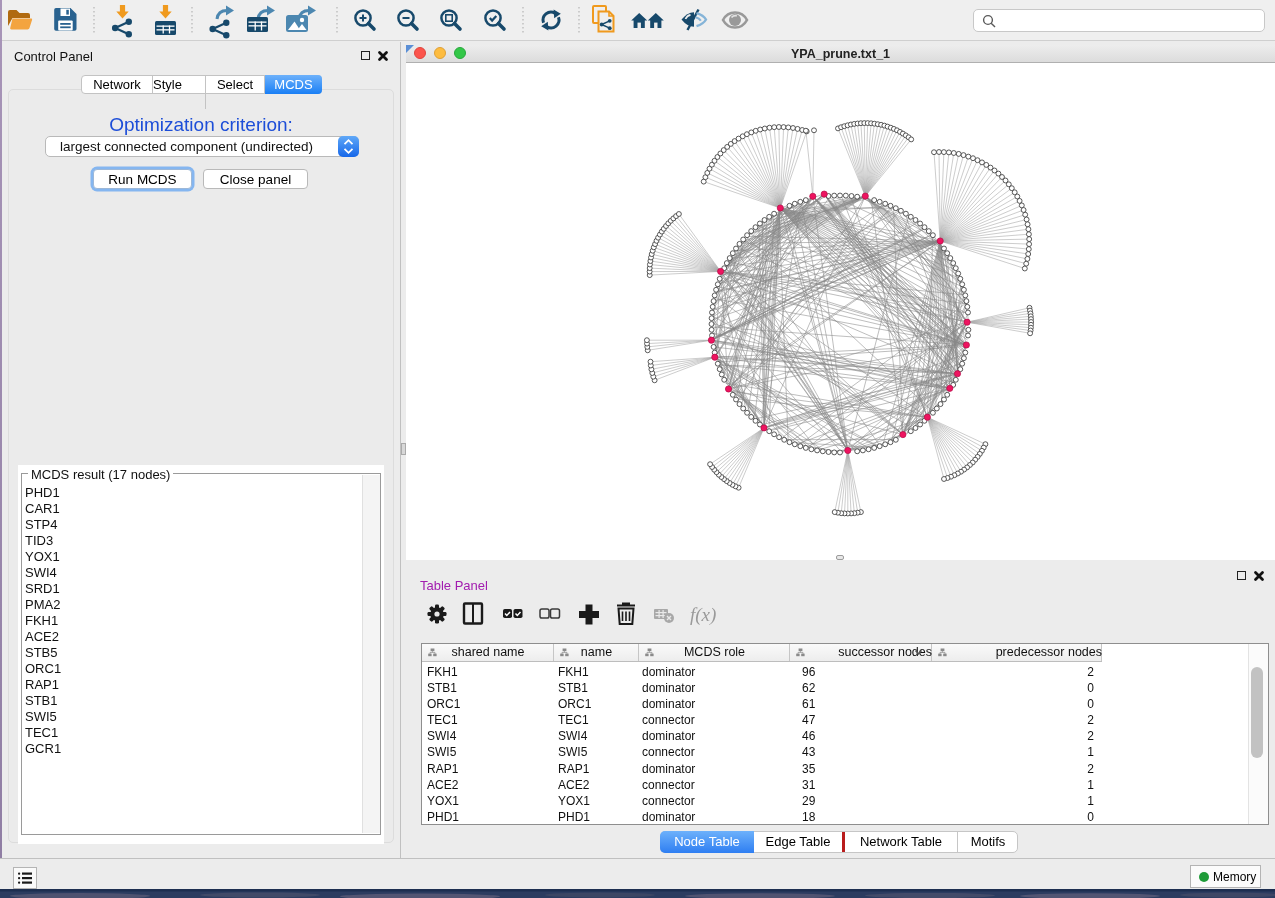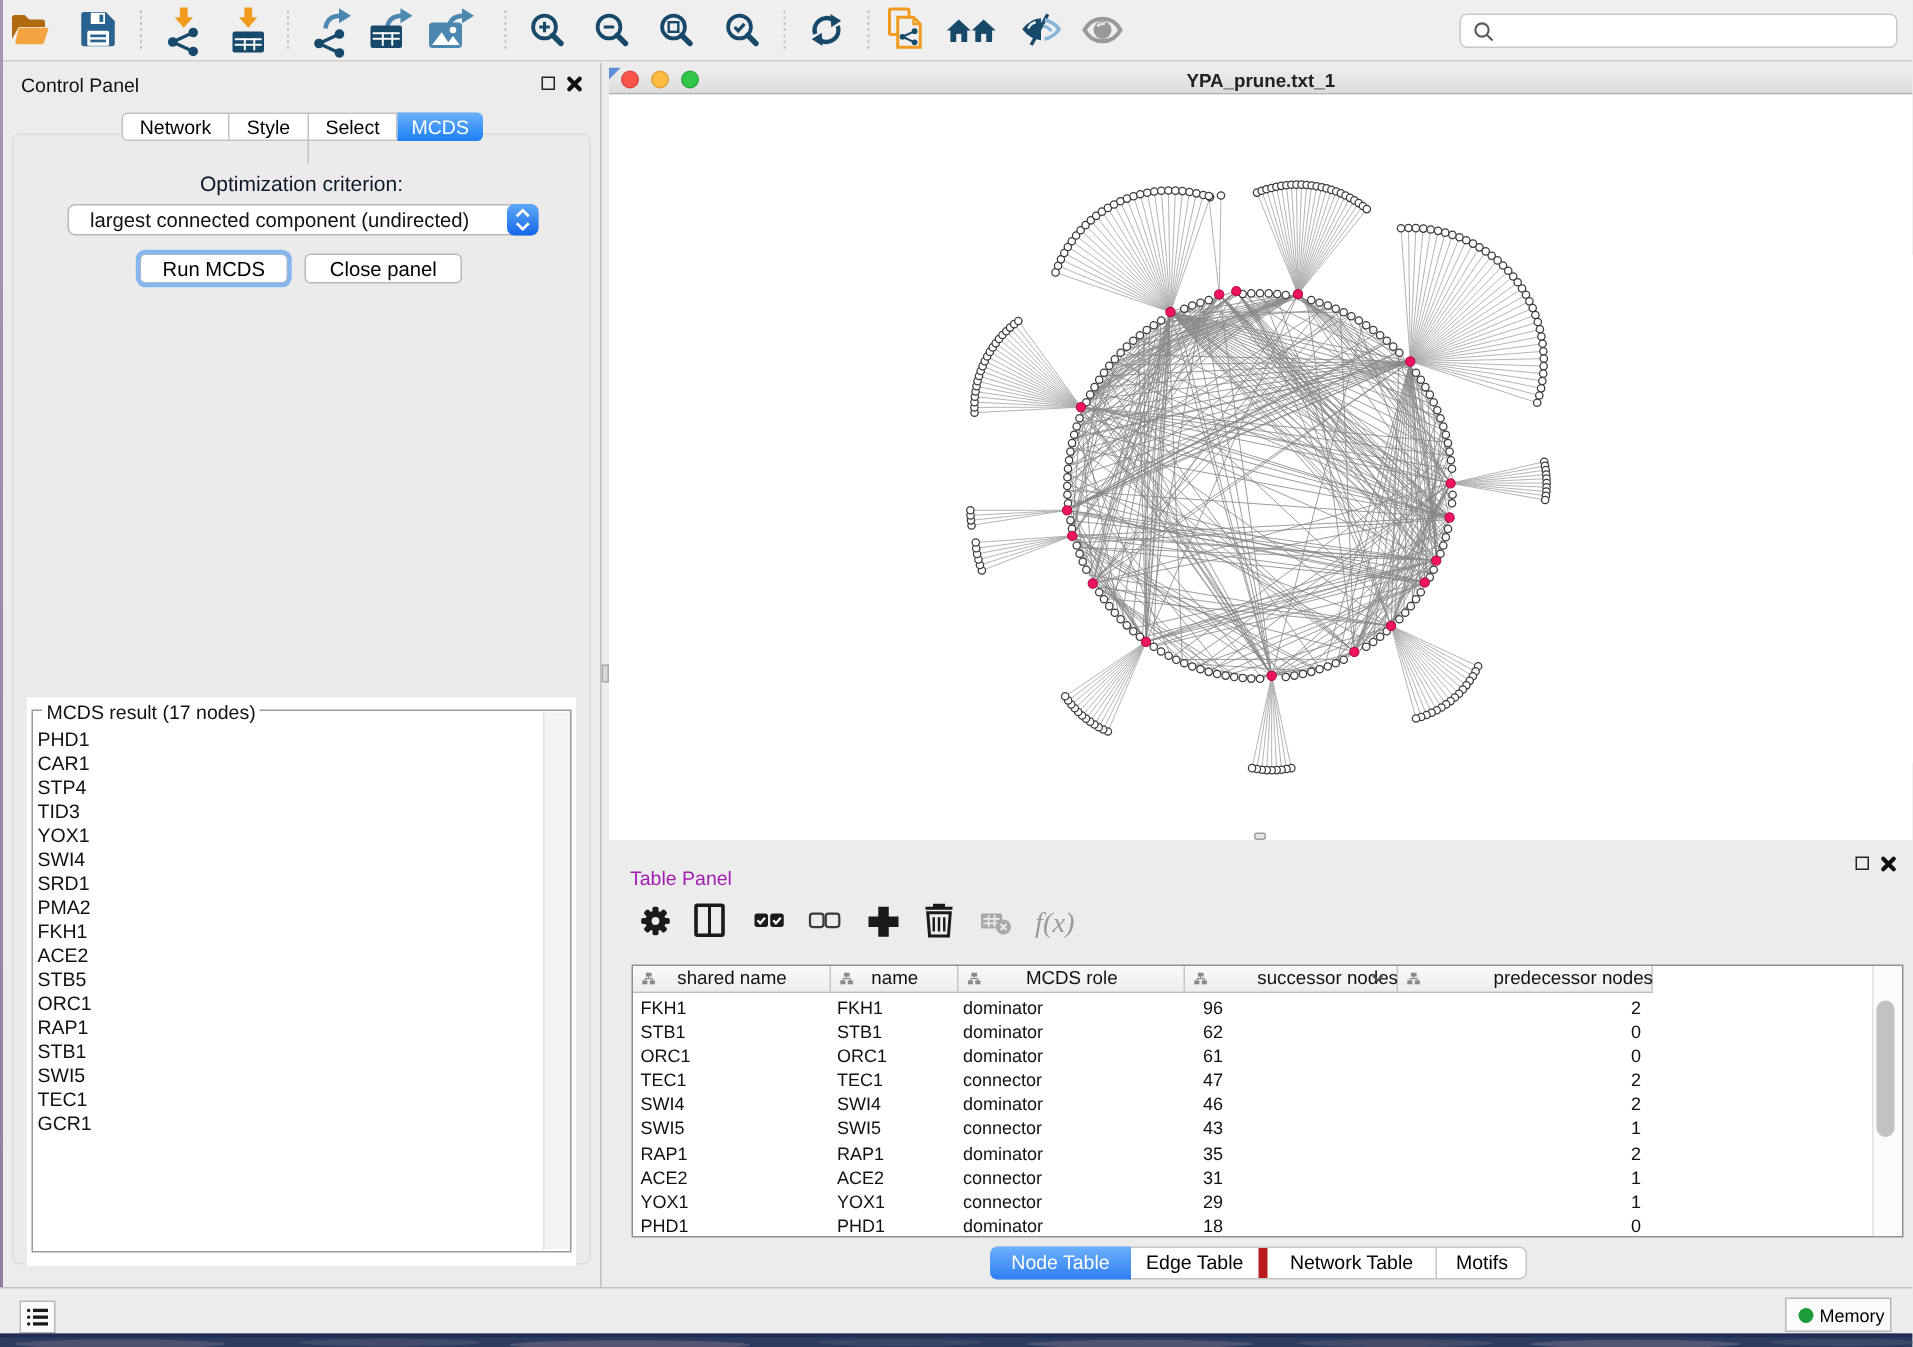--- a/index.html
+++ b/index.html
@@ -141,25 +141,25 @@
   <div class="abs" style="left:12px;top:7px;font-size:13px;color:#111">Control Panel</div>
   <div class="abs" style="left:359px;top:9px;width:9px;height:9px;border:1.5px solid #222"></div>
   <svg class="abs" style="left:375px;top:8px" width="12" height="12" viewBox="0 0 12 12">
       <path d="M2.5 2.5 L9.5 9.5 M9.5 2.5 L2.5 9.5" stroke="#111" stroke-width="2.8" stroke-linecap="round"></path>
     </svg>
 
   <div class="abs" style="left:6px;top:47px;width:386px;height:754px;background:#ebebeb;border:1px solid #dcdcdc;border-radius:5px"></div>
 
   <div class="abs" style="left:79px;top:33px;width:241px;height:19px;background:#fff;border:1px solid #c3c3c3;border-radius:4px;font-size:13px">
     <div class="abs" style="left:0;top:0;width:71px;height:17px;border-right:1px solid #c3c3c3;text-align:center;line-height:17px">Network</div>
-    <div class="abs" style="left:71px;top:0;width:53px;height:33px;border-right:1px solid #c3c3c3;text-align:center;line-height:17px">Style</div>
+    <div class="abs" style="left:71px;top:0;width:53px;height:33px;border-right:1px solid #c3c3c3;line-height:17px">Style</div>
     <div class="abs" style="left:124px;top:0;width:59px;height:17px;border-right:1px solid #c3c3c3;text-align:center;line-height:17px">Select</div>
     <div class="abs" style="left:183px;top:-1px;width:57px;height:19px;background:linear-gradient(#6db1fb,#1a7ff5);border-radius:0 4px 4px 0;text-align:center;line-height:19px;color:#fff">MCDS</div>
   </div>
-  <div class="abs" style="left:0;top:72px;width:398px;text-align:center;font-size:14px;color:#0f172a">Optimization criterion:</div>
+  <div class="abs" style="left:0;top:72px;width:398px;text-align:center;font-size:19px;color:#1d4ed8">Optimization criterion:</div>
 
   <div class="abs" style="left:43px;top:94px;width:314px;height:21px;background:#fff;border:1px solid #b9b9b9;border-radius:5px">
     <div class="abs" style="left:14px;top:2px;font-size:13.5px;color:#111">largest connected component (undirected)</div>
     <div class="abs" style="right:-1px;top:-1px;width:21px;height:21px;background:linear-gradient(#5fa8f8,#1667e9);border-radius:5px">
       <svg width="21" height="21" viewBox="0 0 21 21">
           <path d="M6.5 8.2 L10.5 4.2 L14.5 8.2" fill="none" stroke="#fff" stroke-width="1.8"></path>
           <path d="M6.5 12.8 L10.5 16.8 L14.5 12.8" fill="none" stroke="#fff" stroke-width="1.8"></path>
         </svg>
     </div>
   </div>
@@ -1119,21 +1119,21 @@
 <div class="abs" style="left:136px;top:20px;font-size:12px;line-height:16.1px;color:#111">FKH1<br>STB1<br>ORC1<br>TEC1<br>SWI4<br>SWI5<br>RAP1<br>ACE2<br>YOX1<br>PHD1</div>
 <div class="abs" style="left:220px;top:20px;font-size:12px;line-height:16.1px;color:#111">dominator<br>dominator<br>dominator<br>connector<br>dominator<br>connector<br>dominator<br>connector<br>connector<br>dominator</div>
 <div class="abs" style="left:380px;top:20px;width:123px;text-align:left;font-size:12px;line-height:16.1px;color:#111">96<br>62<br>61<br>47<br>46<br>43<br>35<br>31<br>29<br>18</div>
 <div class="abs" style="left:550px;top:20px;width:122px;text-align:right;font-size:12px;line-height:16.1px;color:#111">2<br>0<br>0<br>2<br>2<br>1<br>2<br>1<br>1<br>0</div>
 <div class="abs" style="left:826px;top:0;width:20px;height:180px;background:#fbfbfb;border-left:1px solid #e3e3e3"></div>
 <div class="abs" style="left:829px;top:23px;width:12px;height:91px;background:#c2c2c2;border-radius:6px"></div>
   </div>
 
   <div class="abs" style="left:254px;top:271px;width:358px;height:22px;background:#fff;border:1px solid #c6c6c6;border-radius:5px;font-size:13px">
     <div class="abs" style="left:-1px;top:-1px;width:94px;height:22px;background:linear-gradient(#6db1fb,#2e7ef2);border-radius:5px 0 0 5px;text-align:center;line-height:22px;color:#fff">Node Table</div>
-    <div class="abs" style="left:93px;top:0;width:91px;height:20px;border-right:6px solid #b91c1c;text-align:center;line-height:20px">Edge Table</div>
+    <div class="abs" style="left:93px;top:0;width:91px;height:20px;border-right:3px solid #b91c1c;text-align:center;line-height:20px">Edge Table</div>
     <div class="abs" style="left:184px;top:0;width:113px;height:20px;border-right:1px solid #c6c6c6;text-align:center;line-height:20px">Network Table</div>
     <div class="abs" style="left:297px;top:0;width:60px;height:32px;text-align:center;line-height:20px">Motifs</div>
   </div>
 </div>
 
 <div class="abs" style="left:0;top:858px;width:1275px;height:32px;background:#ececec;border-top:1px solid #c0c0c0">
   <div class="abs" style="left:13px;top:8px;width:24px;height:22px;background:#fafafa;border:1px solid #b4b4b4">
     <svg width="22" height="20" viewBox="0 0 22 20">
         <g fill="#1a1a1a">
           <rect x="4" y="4.5" width="2.2" height="2.2" rx="1"></rect>

